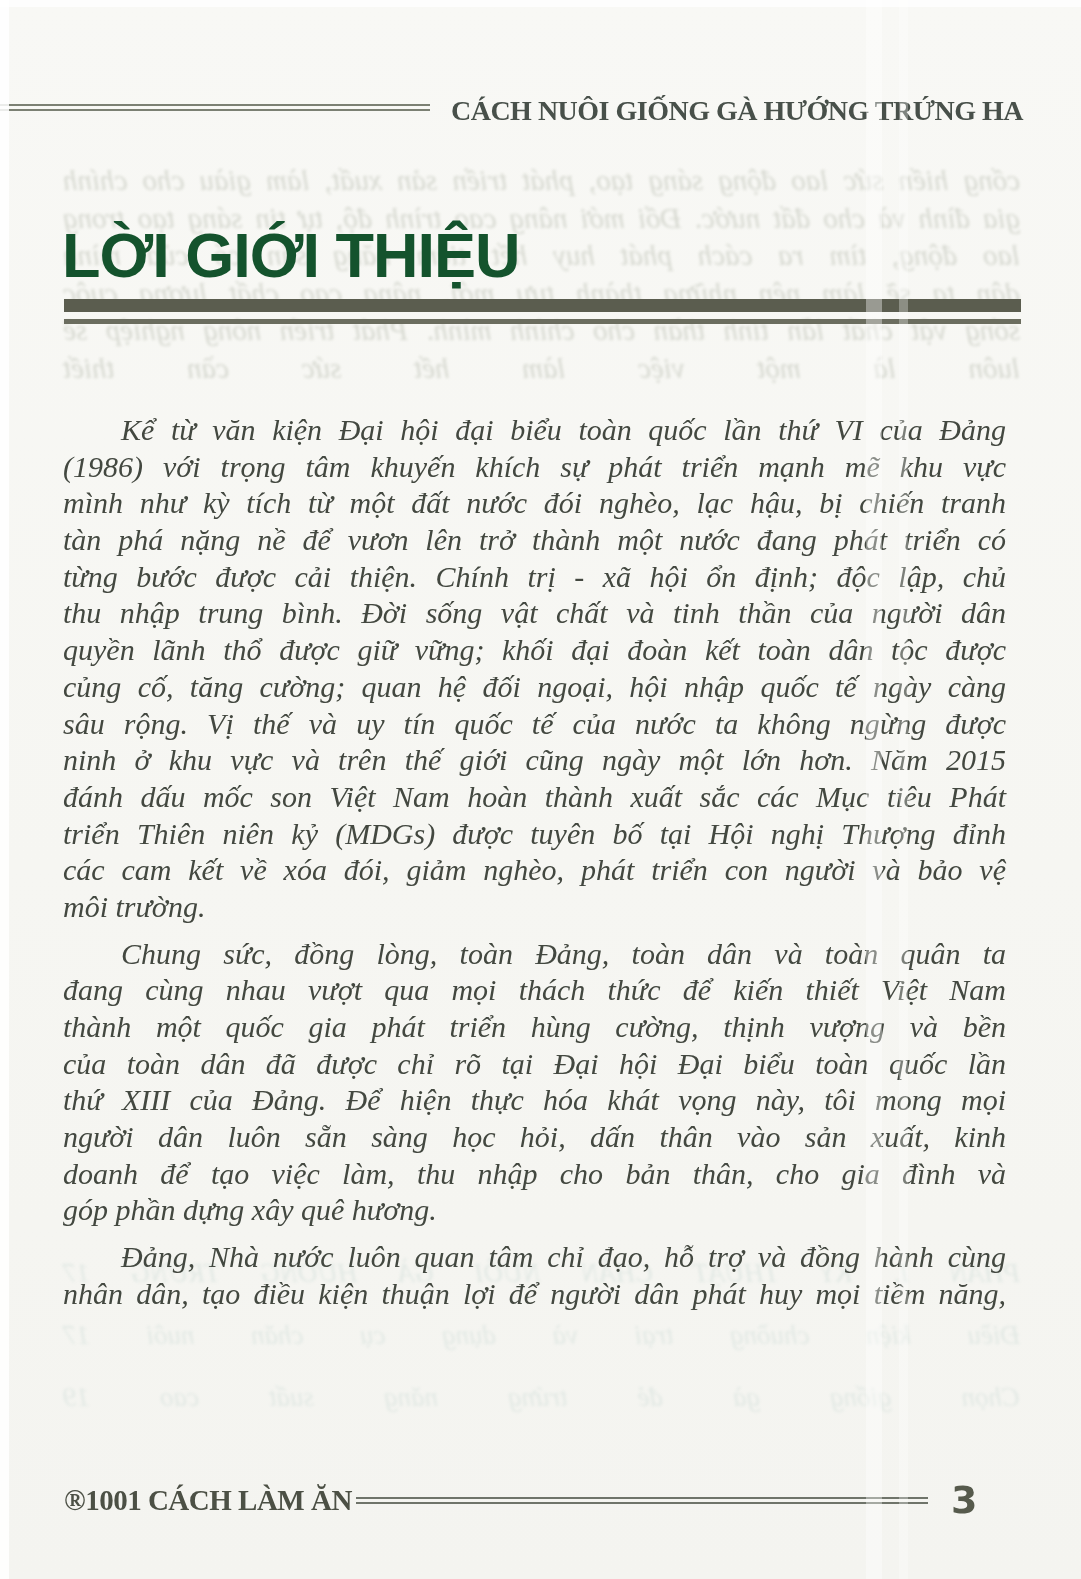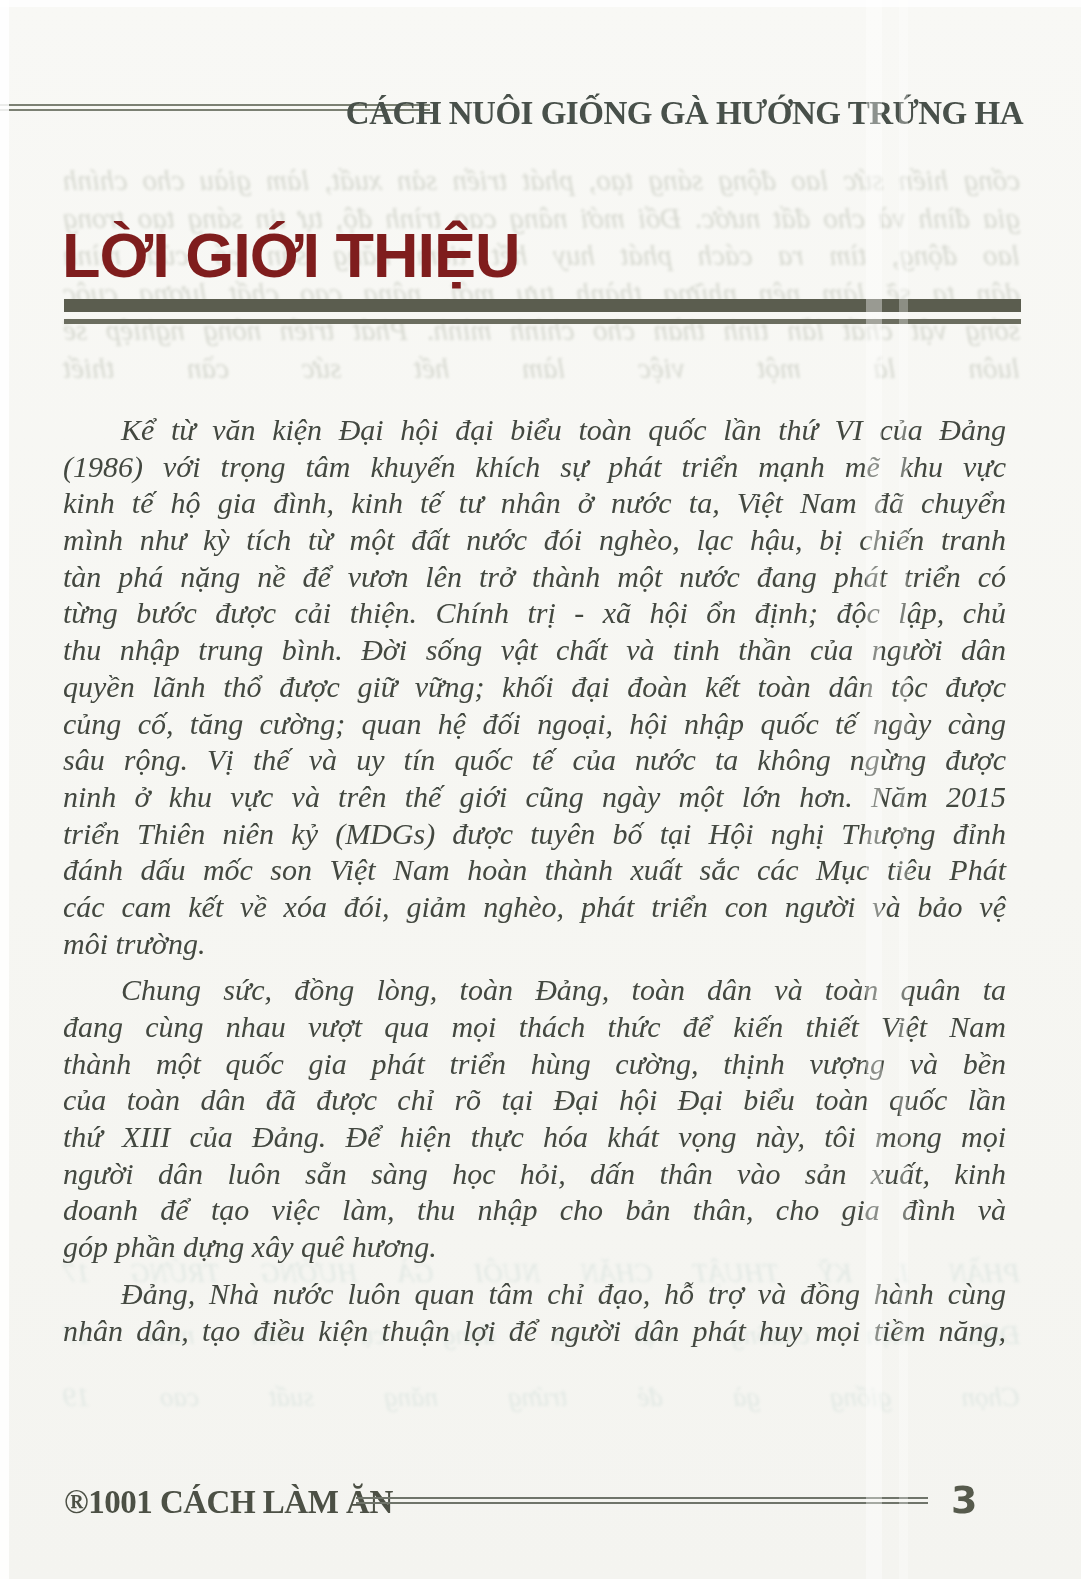--- a/index.html
+++ b/index.html
@@ -29,28 +29,28 @@
   .ghost-bottom { top:1242px; font-size:27px; line-height:62px; color:#6f9e97; opacity:.14; filter:blur(1.4px); }
 
   
   .header-rule {
     position:absolute; left:0; top:104px; width:430px; height:7px; z-index:2;
     border-top:2px solid #7b8073; border-bottom:2px solid #7b8073; box-sizing:border-box;
   }
   .running-title {
     position:absolute; top:95px; right:58px; z-index:2;
     font-family:"Liberation Serif", serif; font-weight:bold;
-    font-size:33px; letter-spacing:-.5px; color:#48504a; white-space:nowrap;
+    font-size:28px; letter-spacing:-.5px; color:#48504a; white-space:nowrap;
   }
 
   
   .page-title {
     position:absolute; left:62px; top:219px; z-index:2;
     font-family:"Liberation Sans", sans-serif; font-weight:bold;
-    font-size:63px; letter-spacing:-1px; color:#7f1d1d; white-space:nowrap;
+    font-size:63px; letter-spacing:-1px; color:#14532d; white-space:nowrap;
   }
   .bar-thick { position:absolute; left:64px; top:299px; width:957px; height:13px; background:#5b5d4f; z-index:2; }
   .bar-thin  { position:absolute; left:64px; top:319px; width:957px; height:5px;  background:#6b6d5f; z-index:2; }
 
   
   .body-text {
     position:absolute; left:63px; top:412px; width:957px; z-index:2;
     font-family:"Liberation Serif", serif; font-style:italic;
     font-size:30px; color:#434840;
   }
@@ -59,21 +59,21 @@
     height:36.7px; line-height:36.7px; white-space:nowrap;
     text-align:justify; text-align-last:justify;
   }
   .line.indent { text-indent:58px; }
   .line.nojust { text-align-last:left; }
 
   
   .footer-brand {
     position:absolute; left:64px; top:1484px; z-index:2;
     font-family:"Liberation Serif", serif; font-weight:bold;
-    font-size:33px; letter-spacing:-.5px; color:#4c5045; white-space:nowrap;
+    font-size:29px; letter-spacing:-.5px; color:#4c5045; white-space:nowrap;
   }
   .footer-rule {
     position:absolute; left:356px; top:1497px; width:572px; height:7px; z-index:2;
     border-top:2px solid #6f746a; border-bottom:2px solid #6f746a; box-sizing:border-box;
   }
   .page-number {
     position:absolute; left:951px; top:1478px; z-index:2;
     font-family:"DejaVu Sans", sans-serif; font-weight:bold;
     font-size:38px; color:#565a4c;
   }
@@ -101,31 +101,30 @@
   <div class="running-title">CÁCH NUÔI GIỐNG GÀ HƯỚNG TRỨNG HA</div>
 
   <div class="page-title">LỜI GIỚI THIỆU</div>
   <div class="bar-thick"></div>
   <div class="bar-thin"></div>
 
   <div class="body-text">
     <div class="para">
       <div class="line indent">Kể từ văn kiện Đại hội đại biểu toàn quốc lần thứ VI của Đảng</div>
       <div class="line">(1986) với trọng tâm khuyến khích sự phát triển mạnh mẽ khu vực</div>
-      <div class="line">kinh tế hộ gia đình, kinh tế tư nhân ở nước ta, Việt Nam đã chuyển</div>
       <div class="line">mình như kỳ tích từ một đất nước đói nghèo, lạc hậu, bị chiến tranh</div>
       <div class="line">tàn phá nặng nề để vươn lên trở thành một nước đang phát triển có</div>
       <div class="line">từng bước được cải thiện. Chính trị - xã hội ổn định; độc lập, chủ</div>
       <div class="line">thu nhập trung bình. Đời sống vật chất và tinh thần của người dân</div>
       <div class="line">quyền lãnh thổ được giữ vững; khối đại đoàn kết toàn dân tộc được</div>
       <div class="line">củng cố, tăng cường; quan hệ đối ngoại, hội nhập quốc tế ngày càng</div>
       <div class="line">sâu rộng. Vị thế và uy tín quốc tế của nước ta không ngừng được</div>
       <div class="line">ninh ở khu vực và trên thế giới cũng ngày một lớn hơn. Năm 2015</div>
+      <div class="line">đánh dấu mốc son Việt Nam hoàn thành xuất sắc các Mục tiêu Phát</div>
       <div class="line">triển Thiên niên kỷ (MDGs) được tuyên bố tại Hội nghị Thượng đỉnh</div>
-      <div class="line">đánh dấu mốc son Việt Nam hoàn thành xuất sắc các Mục tiêu Phát</div>
       <div class="line">các cam kết về xóa đói, giảm nghèo, phát triển con người và bảo vệ</div>
       <div class="line nojust">môi trường.</div>
     </div>
     <div class="para">
       <div class="line indent">Chung sức, đồng lòng, toàn Đảng, toàn dân và toàn quân ta</div>
       <div class="line">đang cùng nhau vượt qua mọi thách thức để kiến thiết Việt Nam</div>
       <div class="line">thành một quốc gia phát triển hùng cường, thịnh vượng và bền</div>
       <div class="line">của toàn dân đã được chỉ rõ tại Đại hội Đại biểu toàn quốc lần</div>
       <div class="line">thứ XIII của Đảng. Để hiện thực hóa khát vọng này, tôi mong mọi</div>
       <div class="line">người dân luôn sẵn sàng học hỏi, dấn thân vào sản xuất, kinh</div>

